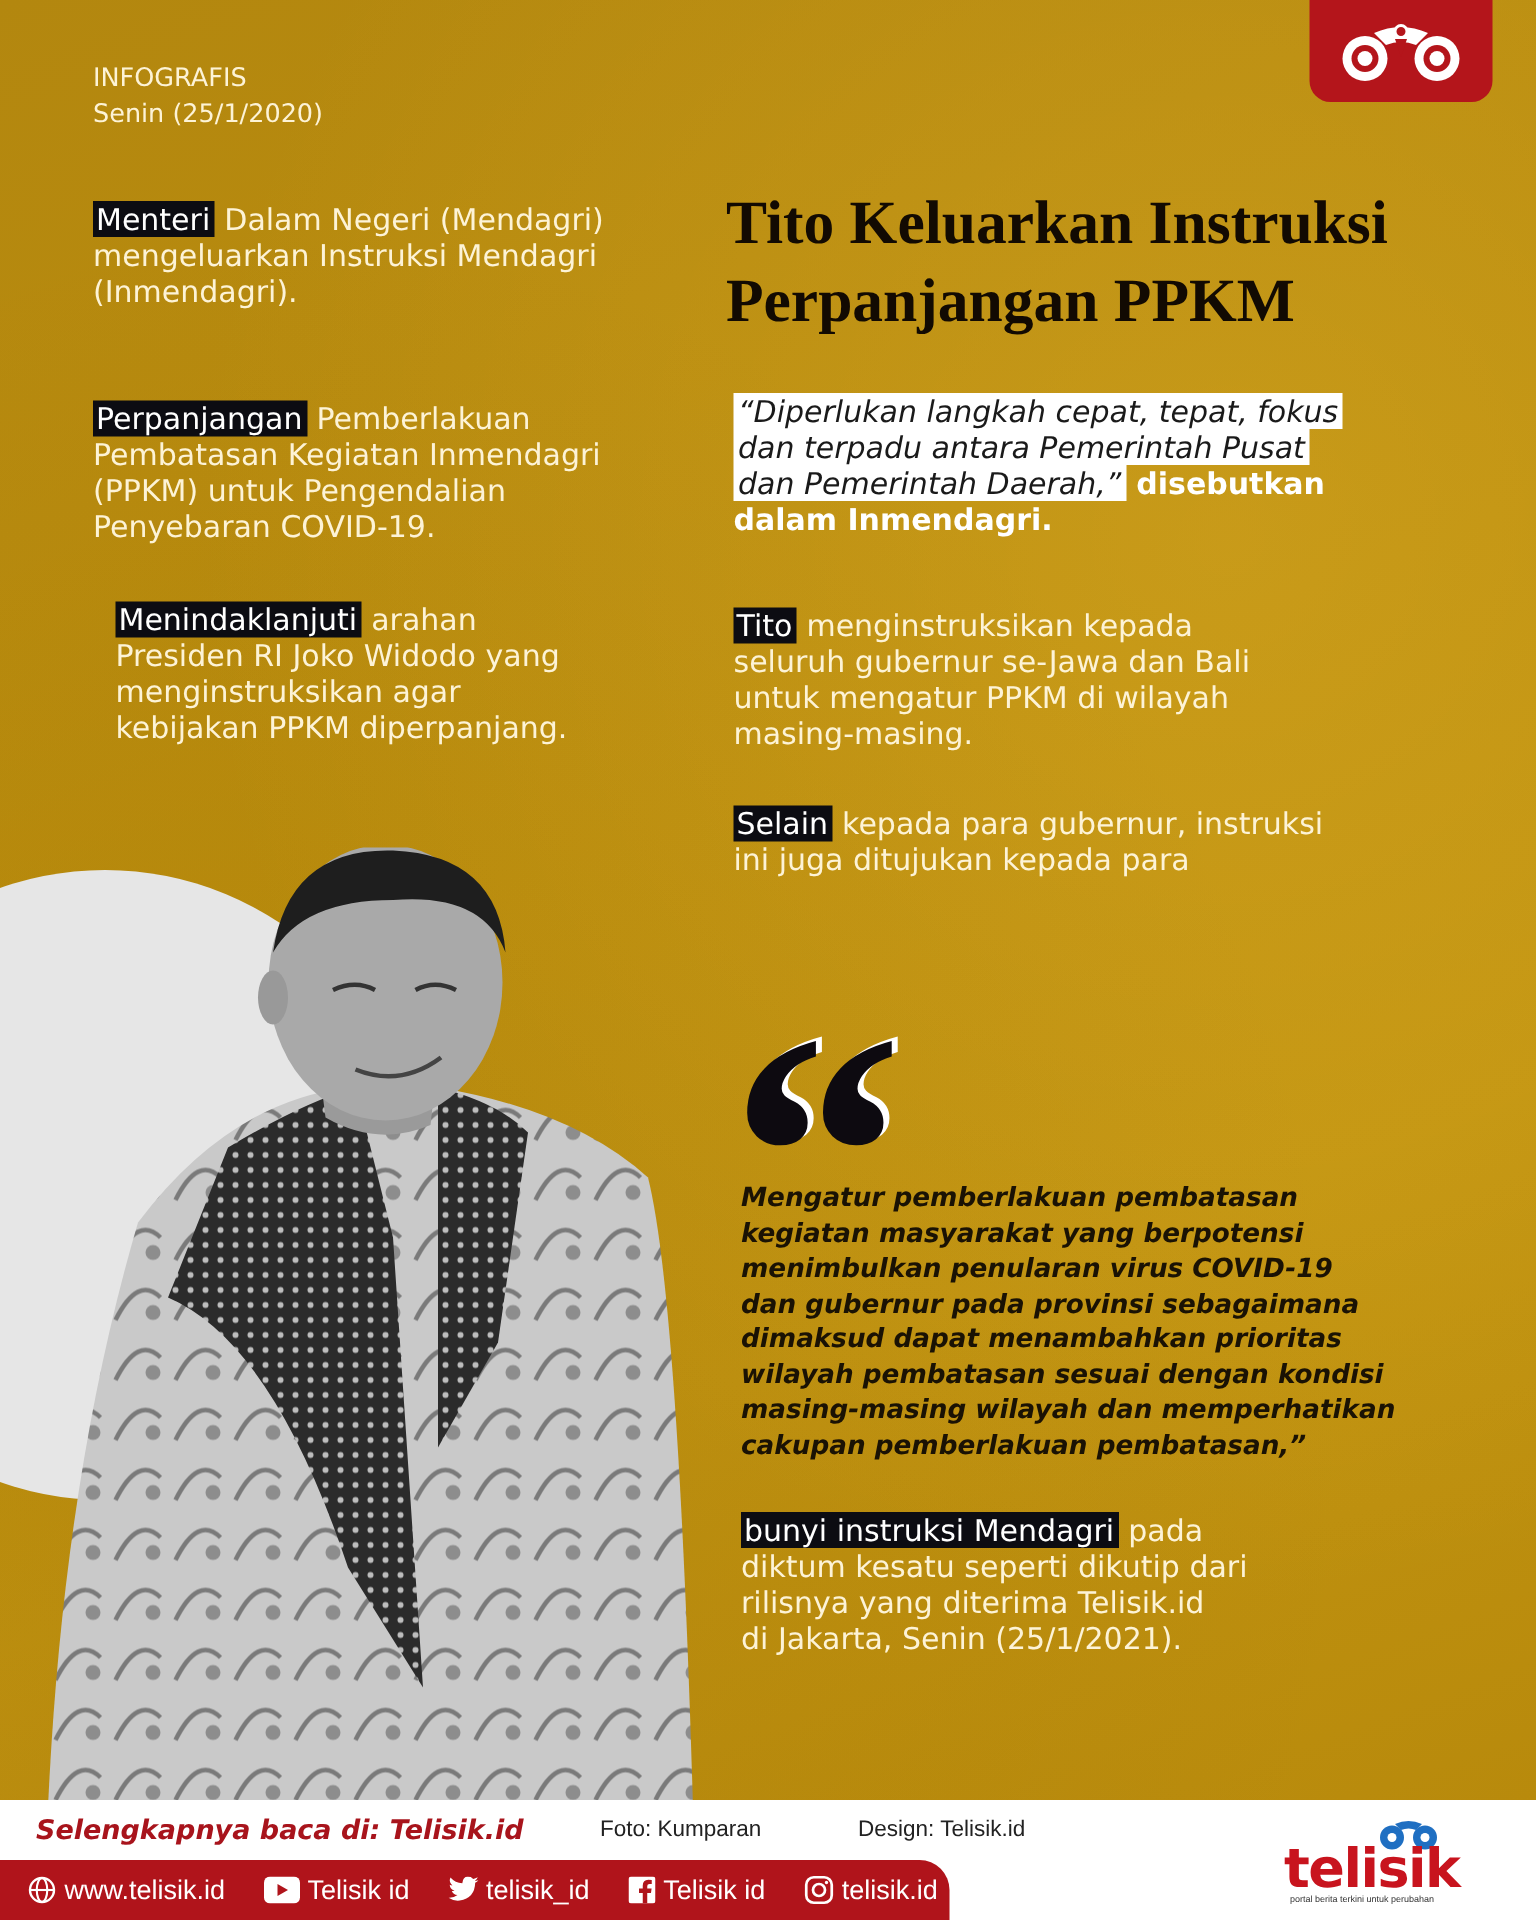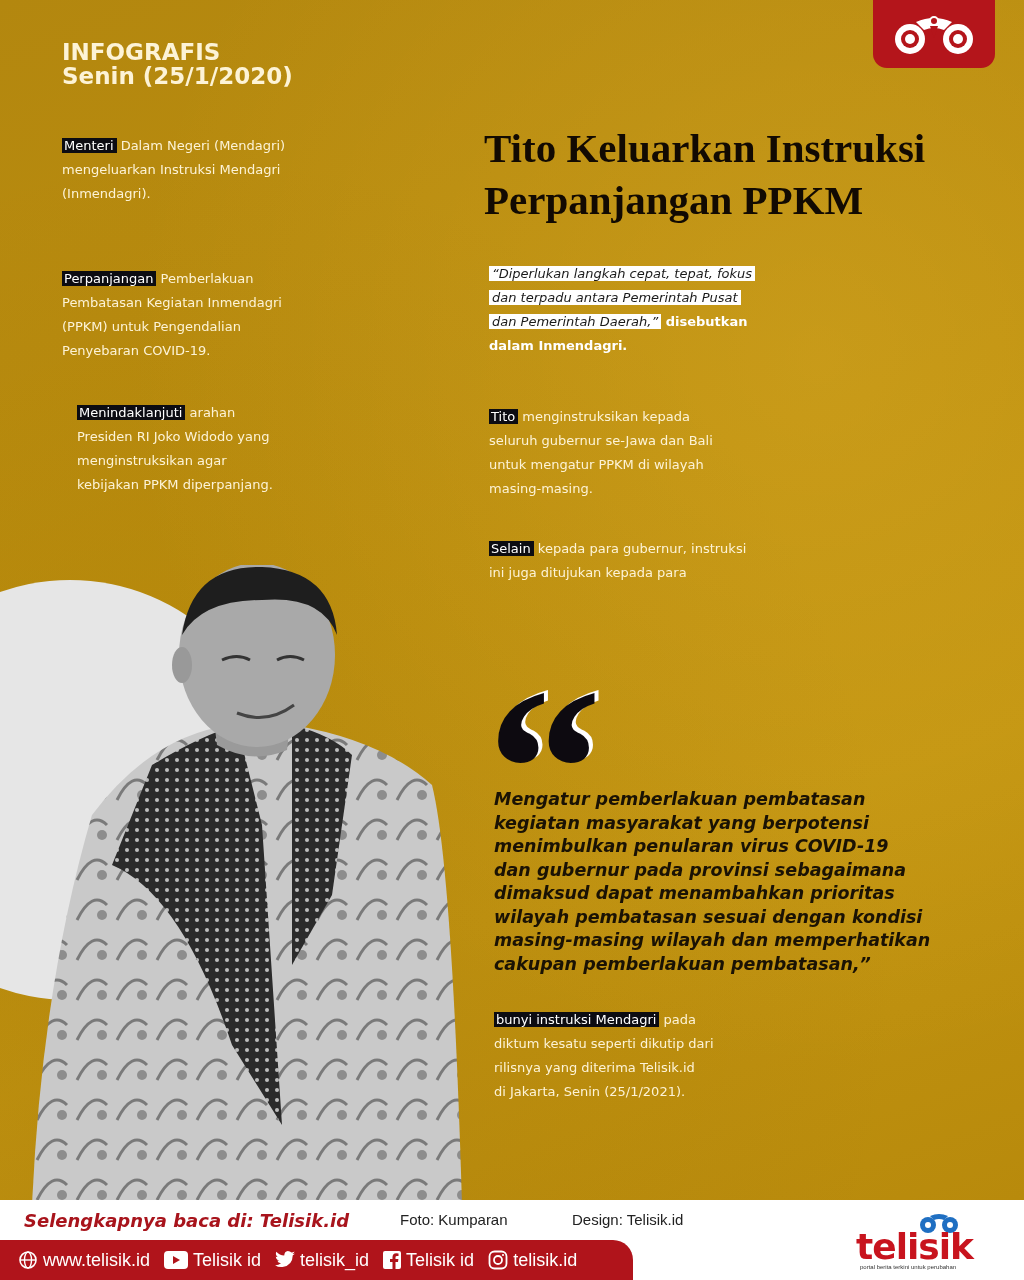--- a/index.html
+++ b/index.html
@@ -12,35 +12,35 @@
   .canvas {
     position: absolute; left: 0; top: 0; width: 1024px; height: 1200px;
     background:
       radial-gradient(ellipse at 80% 30%, rgba(255,210,80,0.18), transparent 60%),
       radial-gradient(ellipse at 20% 80%, rgba(120,80,0,0.15), transparent 60%),
       linear-gradient(160deg, #b3870f 0%, #bd8f0d 45%, #c29410 70%, #b88a0c 100%);
     overflow: hidden;
   }
   .header-label {
     position: absolute; left: 62px; top: 40px;
-    color: #fdf3d6; font-weight: bold; font-size: 23px; line-height: 24px;
+    color: #fdf3d6; font-weight: normal; font-size: 17px; line-height: 24px;
     font-family: "DejaVu Sans", sans-serif;
   }
   .brand-badge {
     position: absolute; left: 873px; top: 0; width: 122px; height: 68px;
     background: #b4151b; border-radius: 0 0 14px 14px;
     display: flex; align-items: center; justify-content: center;
   }
   .title {
     position: absolute; left: 484px; top: 122px; width: 520px;
     font-family: "Liberation Serif", "DejaVu Serif", serif;
     font-weight: bold; font-size: 41px; line-height: 52px; color: #120a02;
   }
   .para {
-    position: absolute; color: #fdf3d6; font-size: 13px; line-height: 24px;
+    position: absolute; color: #fdf3d6; font-size: 20px; line-height: 24px;
     font-family: "DejaVu Sans", sans-serif;
   }
   .hl {
     background: #0c0c12; color: #ffffff; padding: 0 3px 0 2px;
   }
   .quote-white {
     background: #ffffff; color: #1a1a1a; font-style: italic;
     padding: 0 3px; box-decoration-break: clone; -webkit-box-decoration-break: clone;
   }
   .quote-tail { color: #ffffff; font-weight: bold; }
@@ -72,21 +72,21 @@
     font-weight: bold; font-style: italic; font-size: 18px;
     font-family: "DejaVu Sans", sans-serif;
   }
   .credit {
     position: absolute; top: 1211px; color: #222; font-size: 15px;
     font-family: "Liberation Sans", sans-serif;
   }
   .social-bar {
     position: absolute; left: 0; top: 1240px; width: 633px; height: 40px;
     background: #b0141b; border-radius: 0 20px 0 0;
-    display: flex; align-items: center; gap: 14px; padding-left: 18px;
+    display: flex; align-items: center; gap: 26px; padding-left: 18px;
     color: #ffffff; font-size: 18px;
     font-family: "Liberation Sans", sans-serif;
     text-align: right;
   }
   .social-item { display: flex; align-items: center; gap: 5px; white-space: nowrap; }
   .logo {
     position: absolute; left: 856px; top: 1212px; width: 150px; height: 60px;
   }
   .logo-text {
     position: absolute; left: 0; top: 14px;

